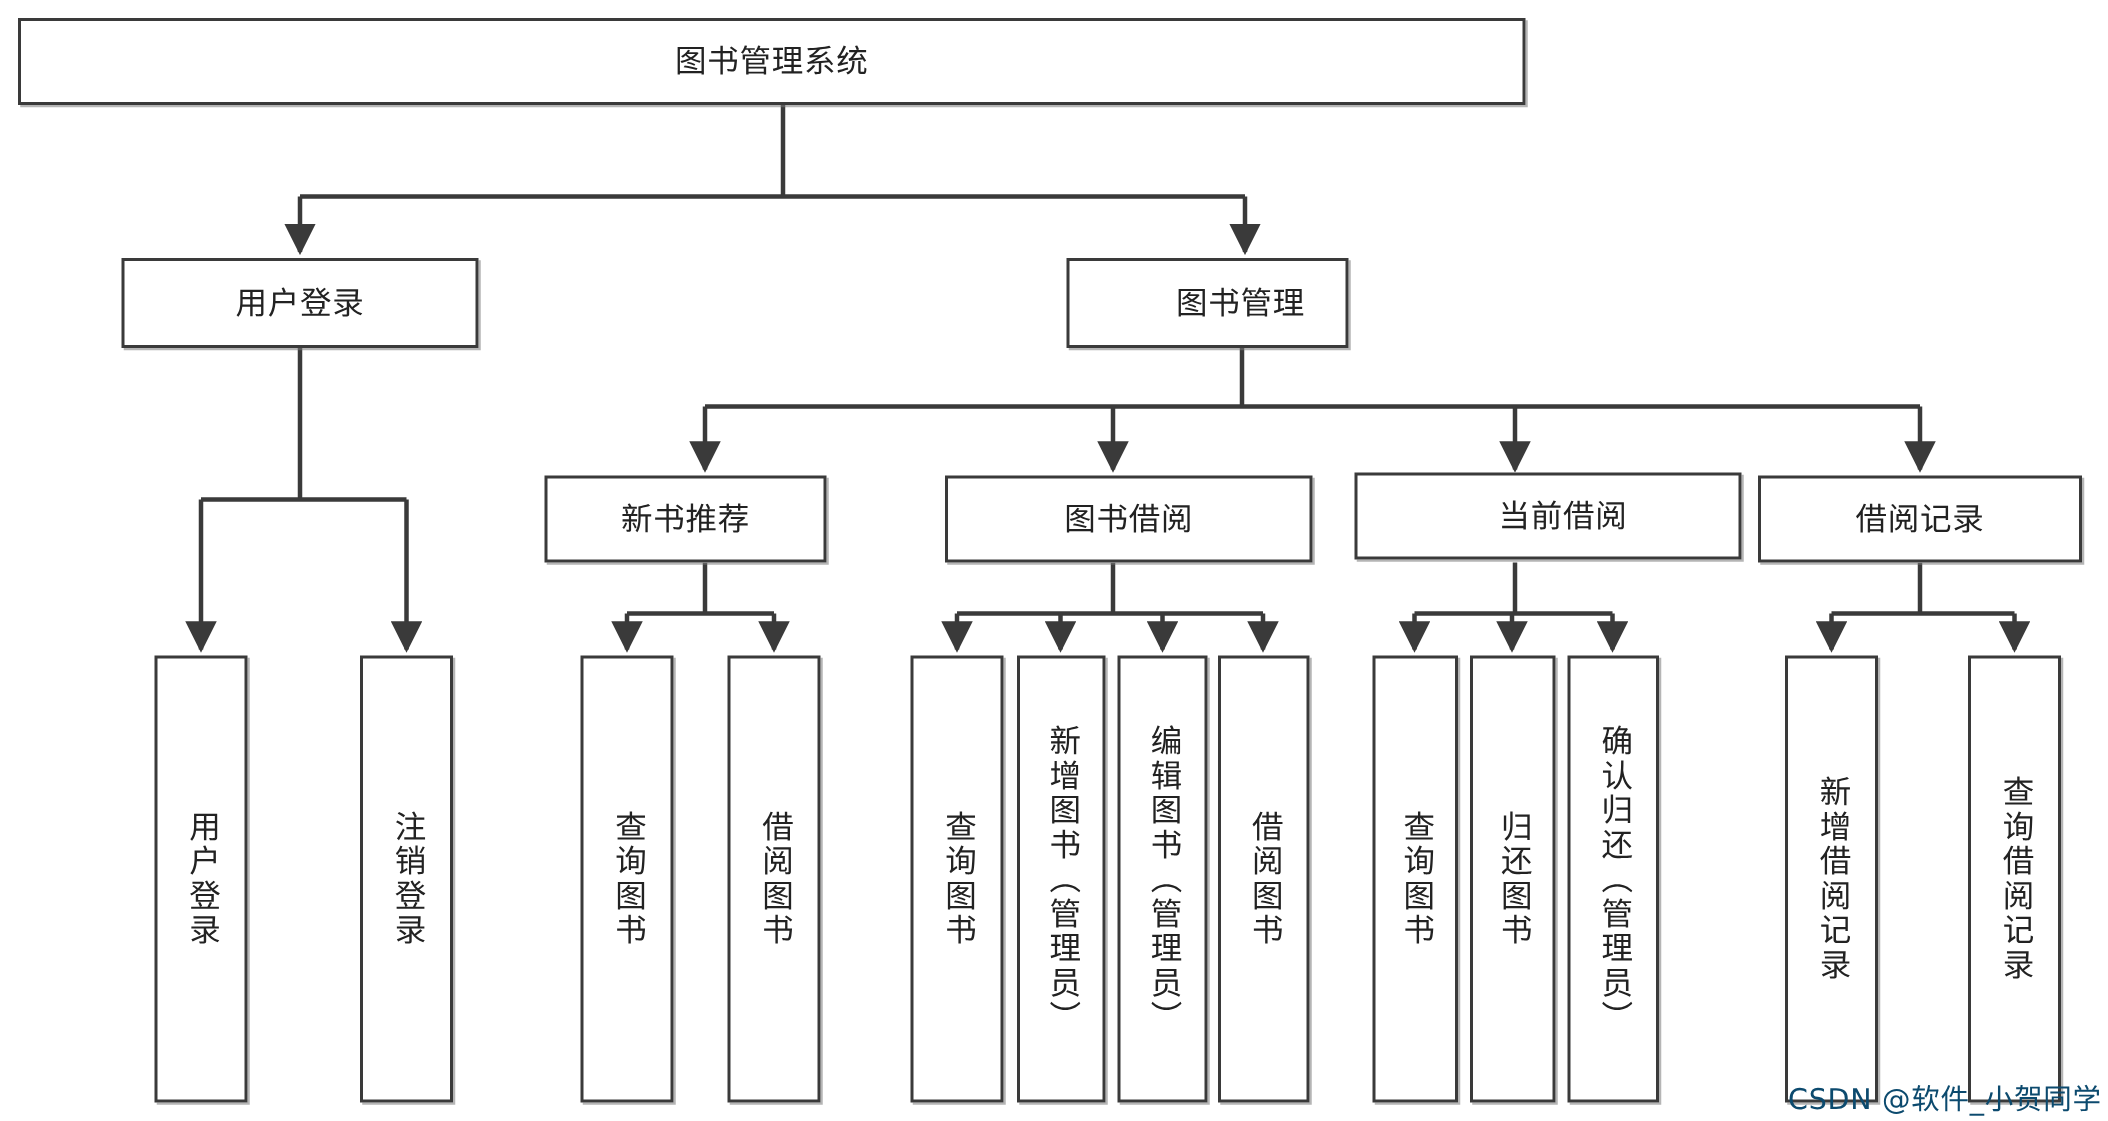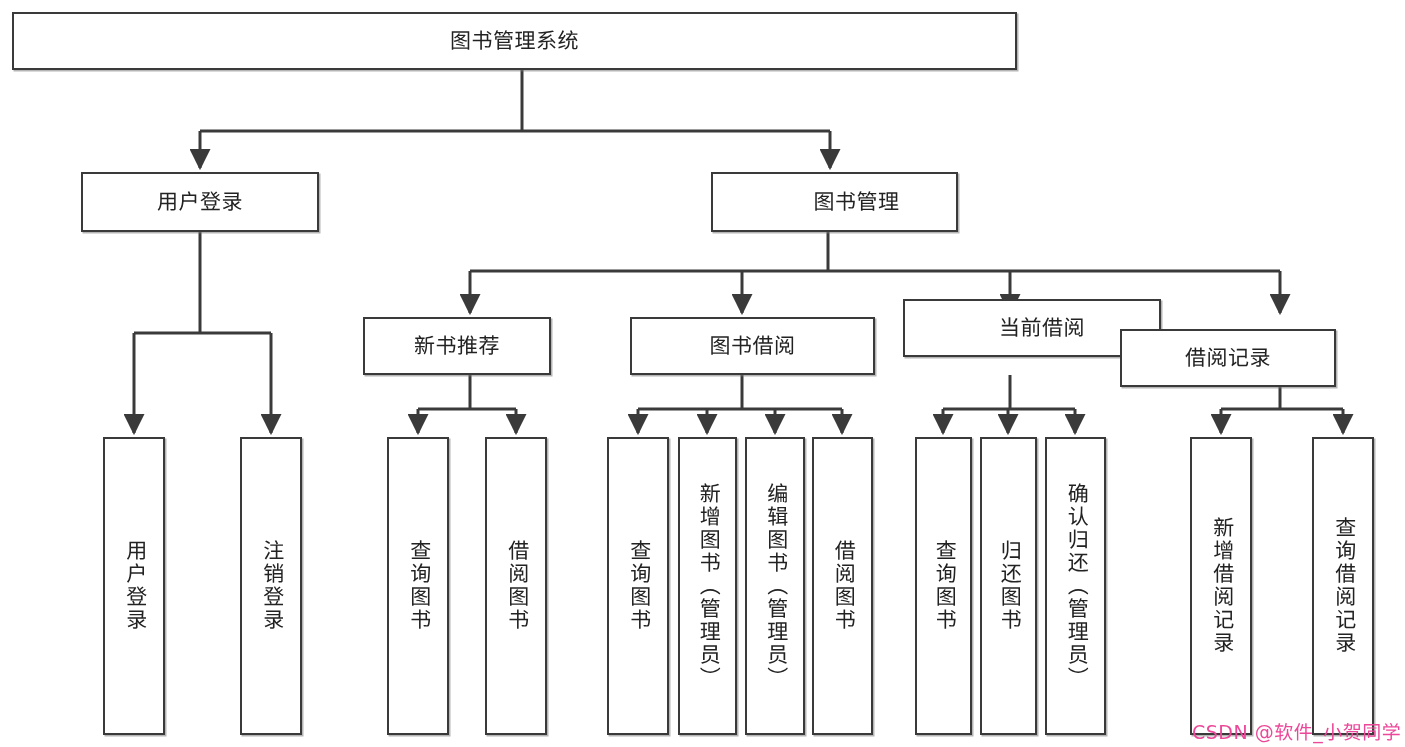--- a/index.html
+++ b/index.html
@@ -53,21 +53,21 @@
     text-orientation: upright;
     font-size: 21px;
     line-height: 1.30;
     letter-spacing: 2px;
     white-space: nowrap;
     text-align: center;
   }
   .watermark {
     position: absolute;
     font-size: 19px;
-    color: #ec4899;
+    color: #0c4a6e;
     letter-spacing: 0.5px;
     white-space: nowrap;
     user-select: none;
   }
 </style>
 </head>
 <body>
 
 <div id="diagram">
 
@@ -121,34 +121,34 @@
     </g>
   </svg>
 
   <div class="node node-h" style="left: 12px; top: 12px; width: 1005px; height: 58px;">
     <span class="label">图书管理系统</span>
   </div>
 
   <div class="node node-h" style="left: 81px; top: 172px; width: 238px; height: 60px;">
     <span class="label">用户登录</span>
   </div>
-  <div class="node node-h" style="left: 711px; top: 172px; width: 247px; height: 60px; padding-left: 44px;">
+  <div class="node node-h" style="left: 711px; top: 172px; width: 188px; height: 60px; padding-left: 44px;">
     <span class="label">图书管理</span>
   </div>
 
   <div class="node node-h" style="left: 363px; top: 317px; width: 188px; height: 58px;">
     <span class="label">新书推荐</span>
   </div>
   <div class="node node-h" style="left: 630px; top: 317px; width: 245px; height: 58px;">
     <span class="label">图书借阅</span>
   </div>
-  <div class="node node-h" style="left: 903px; top: 299px; width: 258px; height: 58px; padding-left: 20px;">
+  <div class="node node-h" style="left: 903px; top: 315px; width: 258px; height: 58px; padding-left: 20px;">
     <span class="label">当前借阅</span>
   </div>
-  <div class="node node-h" style="left: 1120px; top: 317px; width: 216px; height: 58px; margin-top: 12px;">
+  <div class="node node-h" style="left: 1172px; top: 317px; width: 216px; height: 58px;">
     <span class="label">借阅记录</span>
   </div>
 
   <div class="node node-v" style="left: 103px; top: 437px; width: 62px; height: 298px;">
     <span class="label">用户登录</span>
   </div>
   <div class="node node-v" style="left: 240px; top: 437px; width: 62px; height: 298px;">
     <span class="label">注销登录</span>
   </div>
   <div class="node node-v" style="left: 387px; top: 437px; width: 62px; height: 298px;">

